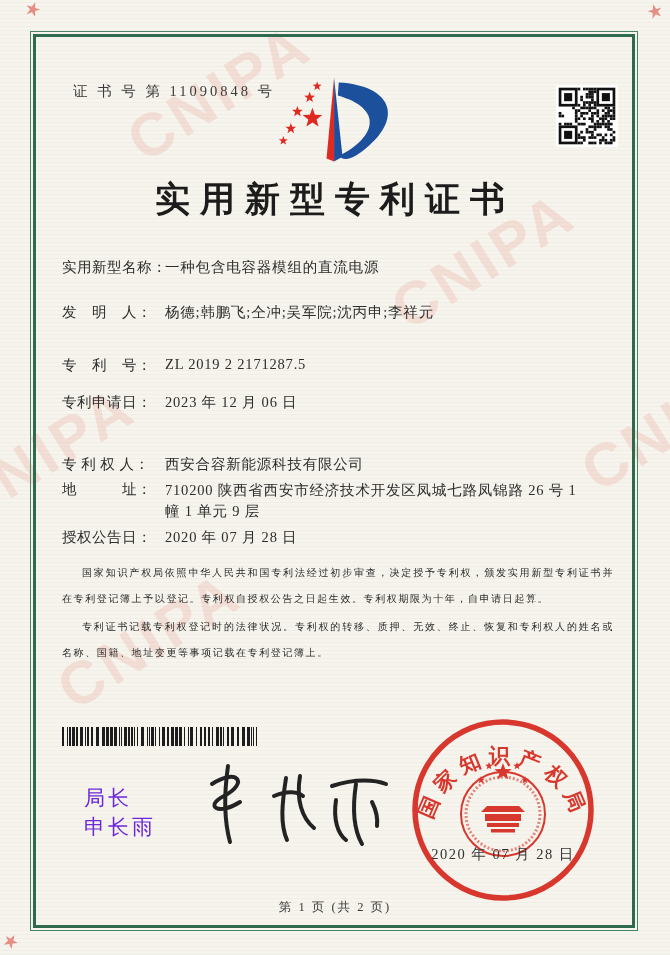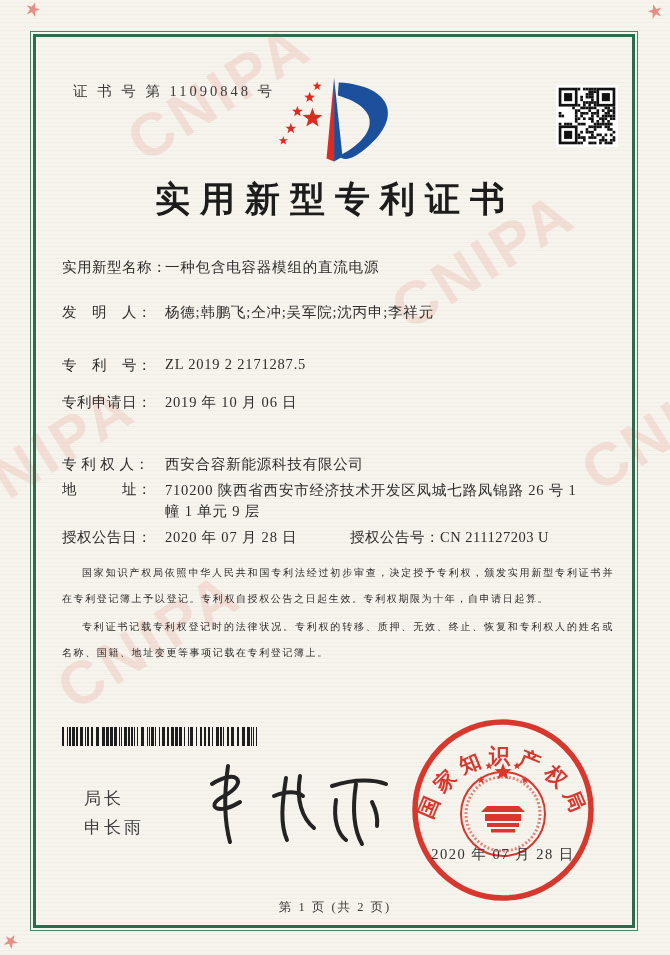--- a/index.html
+++ b/index.html
@@ -55,21 +55,21 @@
   .row .lbl { display:inline-block; width:103px; white-space:pre; vertical-align:top; }
   .row .val { display:inline-block; vertical-align:top; letter-spacing:0.8px; }
   .row .val.addr { width:424px; line-height:21px; }
   .row .pair2 { position:absolute; left:288px; top:0; white-space:nowrap; }
   .body-par {
     position:absolute; left:62px; width:552px;
     font-size:10px; line-height:26px; letter-spacing:1.6px;
     text-indent:2em; color:#2b2b2b; text-align:justify;
   }
   .barcode { position:absolute; left:62px; top:727px; width:202px; height:19px; }
-  .director { position:absolute; left:84px; top:784px; font-size:17px; letter-spacing:3px; color:#404040; line-height:29px; }
+  .director { position:absolute; left:84px; top:784px; font-size:21px; letter-spacing:3px; color:#6d28d9; line-height:29px; }
   .signature { position:absolute; left:190px; top:752px; width:210px; height:100px; }
   .seal { position:absolute; left:407px; top:714px; width:192px; height:192px; }
   .seal-date {
     position:absolute; left:407px; top:845px; width:192px;
     text-align:center; font-size:14.5px; letter-spacing:1.5px; color:#333;
   }
   .footer {
     position:absolute; left:0; top:899px; width:670px;
     text-align:center; font-size:12.5px; letter-spacing:2px; color:#3a3a3a;
   }
@@ -264,31 +264,30 @@
 <div class="row" style="top:258px;text-align:center;">
   <span class="lbl">实用新型名称：</span><span class="val">一种包含电容器模组的直流电源</span>
 </div>
 <div class="row" style="top:303px;">
   <span class="lbl">发　明　人：</span><span class="val">杨德;韩鹏飞;仝冲;吴军院;沈丙申;李祥元</span>
 </div>
 <div class="row" style="top:356px;">
   <span class="lbl">专　利　号：</span><span class="val">ZL 2019 2 2171287.5</span>
 </div>
 <div class="row" style="top:393px;">
-  <span class="lbl">专利申请日：</span><span class="val">2019 年 10 月 06 日</span>
+  <span class="lbl">专利申请日：</span><span class="val">2023 年 12 月 06 日</span>
 </div>
 <div class="row" style="top:455px;">
   <span class="lbl">专 利 权 人：</span><span class="val">西安合容新能源科技有限公司</span>
 </div>
 <div class="row" style="top:480px;">
   <span class="lbl">地　　　址：</span><span class="val addr">710200 陕西省西安市经济技术开发区凤城七路凤锦路 26 号 1 幢 1 单元 9 层</span>
 </div>
 <div class="row" style="top:528px;">
   <span class="lbl">授权公告日：</span><span class="val">2020 年 07 月 28 日</span>
-  <span class="pair2"><span>授权公告号：</span><span>CN 211127203 U</span></span>
 </div>
 
 <p class="body-par" style="top:560px;">国家知识产权局依照中华人民共和国专利法经过初步审查，决定授予专利权，颁发实用新型专利证书并在专利登记簿上予以登记。专利权自授权公告之日起生效。专利权期限为十年，自申请日起算。</p>
 <p class="body-par" style="top:614px;">专利证书记载专利权登记时的法律状况。专利权的转移、质押、无效、终止、恢复和专利权人的姓名或名称、国籍、地址变更等事项记载在专利登记簿上。</p>
 
 <svg class="barcode" viewBox="0 0 202 19" preserveAspectRatio="none" id="barcode">
     <rect x="0" y="0" width="2" height="19" fill="#1d1d1d"></rect>
     <rect x="5" y="0" width="1" height="19" fill="#1d1d1d"></rect>
     <rect x="7" y="0" width="2" height="19" fill="#1d1d1d"></rect>
     <rect x="10" y="0" width="3" height="19" fill="#1d1d1d"></rect>

